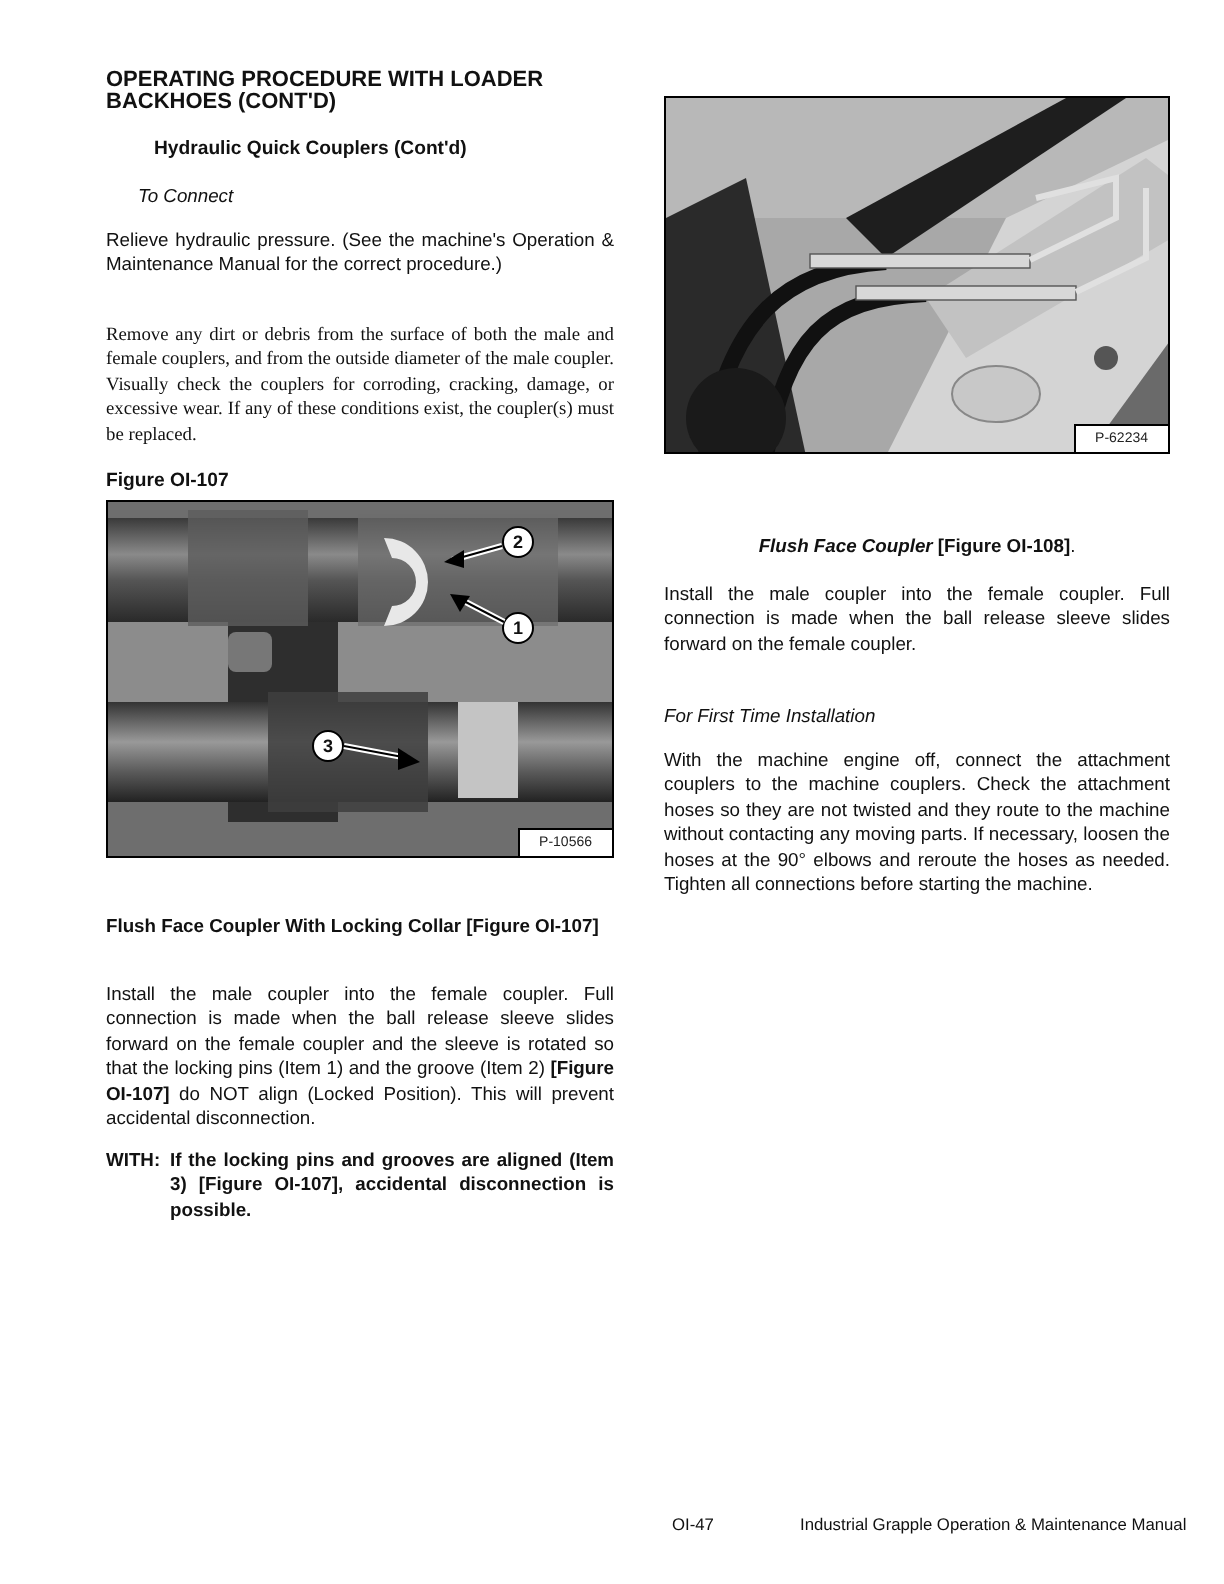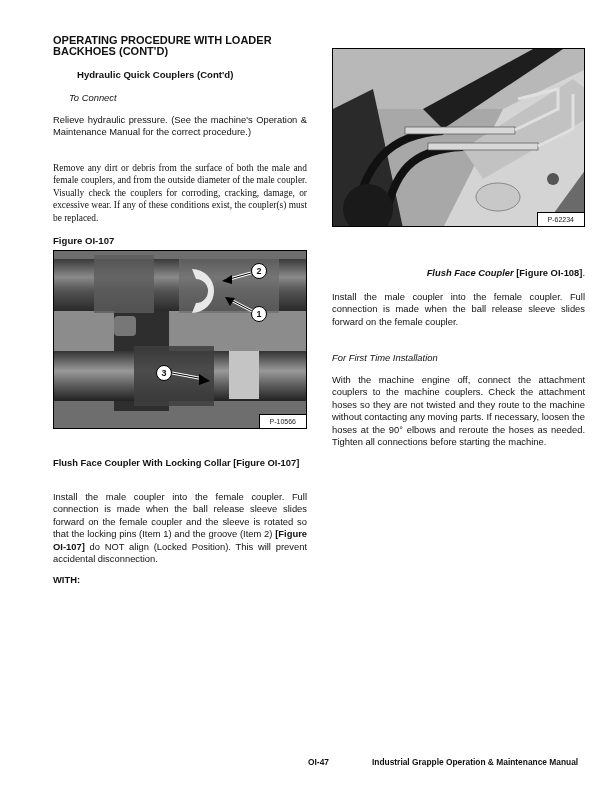--- a/index.html
+++ b/index.html
@@ -25,21 +25,21 @@
     font-size: 7px; padding: 3px 10px; color: #222;
   }
   .callout {
     position: absolute; width: 16px; height: 16px; border-radius: 50%;
     background: #fff; border: 1.4px solid #000; box-sizing: border-box;
     font-weight: bold; font-size: 9px; line-height: 14px; text-align: center;
   }
   .note { font-weight: bold; font-size: 9.4px; line-height: 12.4px; display: flex; }
   .note-label { width: 32px; flex: none; }
   .note-text { flex: 1; text-align: justify; }
-  .footer { font-weight: bold; font-size: 8.4px; }
+  .footer { font-weight: normal; font-size: 8.4px; margin-left: 28px; }
 </style>
 </head>
 <body>
 
 <div class="abs col-left h-main" style="top:35px;">OPERATING PROCEDURE WITH LOADER BACKHOES (CONT'D)</div>
 <div class="abs col-left h-sub" style="top:69px;">Hydraulic Quick Couplers (Cont'd)</div>
 <div class="abs col-left italic" style="top:92px;margin-left:16px;">To Connect</div>
 <div class="abs col-left body" style="top:114px;">Relieve hydraulic pressure. (See the machine's Operation &amp; Maintenance Manual for the correct procedure.)</div>
 <div class="abs col-left body" style="top:162px;font-family:Liberation Serif, serif;">Remove any dirt or debris from the surface of both the male and female couplers, and from the outside diameter of the male coupler. Visually check the couplers for corroding, cracking, damage, or excessive wear. If any of these conditions exist, the coupler(s) must be replaced.</div>
 
@@ -90,20 +90,21 @@
 </div>
 
 <div class="abs col-left body" style="top:457px; font-weight:bold; text-align:left;">
   <span style="">Flush Face Coupler With Locking Collar</span>
   <span>[Figure OI-107]</span>
 </div>
 <div class="abs col-left body" style="top:491px;"><span>Install the male coupler into the female coupler. Full connection is made when the ball release sleeve slides forward on the female coupler and the sleeve is rotated so that the locking pins (Item 1) and the groove (Item 2) </span><span class="bold">[Figure OI-107]</span><span> do NOT align (Locked Position). This will prevent accidental disconnection.</span></div>
 
 <div class="abs col-left note" style="top:574px;">
   <span class="note-label">WITH:</span>
+  <span class="note-text">If the locking pins and grooves are aligned (Item 3) [Figure OI-107], accidental disconnection is possible.</span>
 </div>
 
 <div class="abs col-right fig-label" style="top:35px;">Figure OI-108</div>
 <div class="abs fig-box" style="left:332px; top:48px; width:253px; height:179px;">
   <svg width="253" height="179" viewBox="0 0 253 179">
     <rect width="253" height="179" fill="#a8a8a8"></rect>
     <rect x="0" y="0" width="253" height="60" fill="#b8b8b8"></rect>
     <polygon points="0,60 40,40 70,179 0,179" fill="#2a2a2a"></polygon>
     <polygon points="110,179 170,60 253,20 253,179" fill="#d4d4d4"></polygon>
     <polygon points="130,100 240,30 253,40 253,70 150,130" fill="#c2c2c2"></polygon>
@@ -115,20 +116,20 @@
     <path d="M182 81 L 225 60 L 225 40 L 185 50" stroke="#e0e0e0" stroke-width="3" fill="none"></path>
     <path d="M205 97 L 240 80 L 240 45" stroke="#e0e0e0" stroke-width="3" fill="none"></path>
     <circle cx="220" cy="130" r="6" fill="#555"></circle>
     <ellipse cx="165" cy="148" rx="22" ry="14" fill="#c8c8c8" stroke="#888"></ellipse>
     <polygon points="210,179 253,120 253,179" fill="#6a6a6a"></polygon>
     <circle cx="35" cy="160" r="25" fill="#1a1a1a"></circle>
   </svg>
   <div class="photo-tag">P-62234</div>
 </div>
 
-<div class="abs col-right body" style="top:239px; text-align:right;"><span class="bold" style="font-style:italic;">Flush Face Coupler</span> <span class="bold">[Figure OI-108]</span><span>.</span></div>
+<div class="abs col-right body" style="top:239px; text-align:center;"><span class="bold" style="font-style:italic;">Flush Face Coupler</span> <span class="bold">[Figure OI-108]</span><span>.</span></div>
 
 <div class="abs col-right body" style="top:263px;">Install the male coupler into the female coupler. Full connection is made when the ball release sleeve slides forward on the female coupler.</div>
 <div class="abs col-right italic" style="top:324px;">For First Time Installation</div>
 <div class="abs col-right body" style="top:346px;">With the machine engine off, connect the attachment couplers to the machine couplers. Check the attachment hoses so they are not twisted and they route to the machine without contacting any moving parts. If necessary, loosen the hoses at the 90° elbows and reroute the hoses as needed. Tighten all connections before starting the machine.</div>
 
 <div class="abs footer" style="left:308px; top:757px;">OI-47</div>
 <div class="abs footer" style="left:372px; top:757px;">Industrial Grapple Operation &amp; Maintenance Manual</div>
 
 </body></html>

